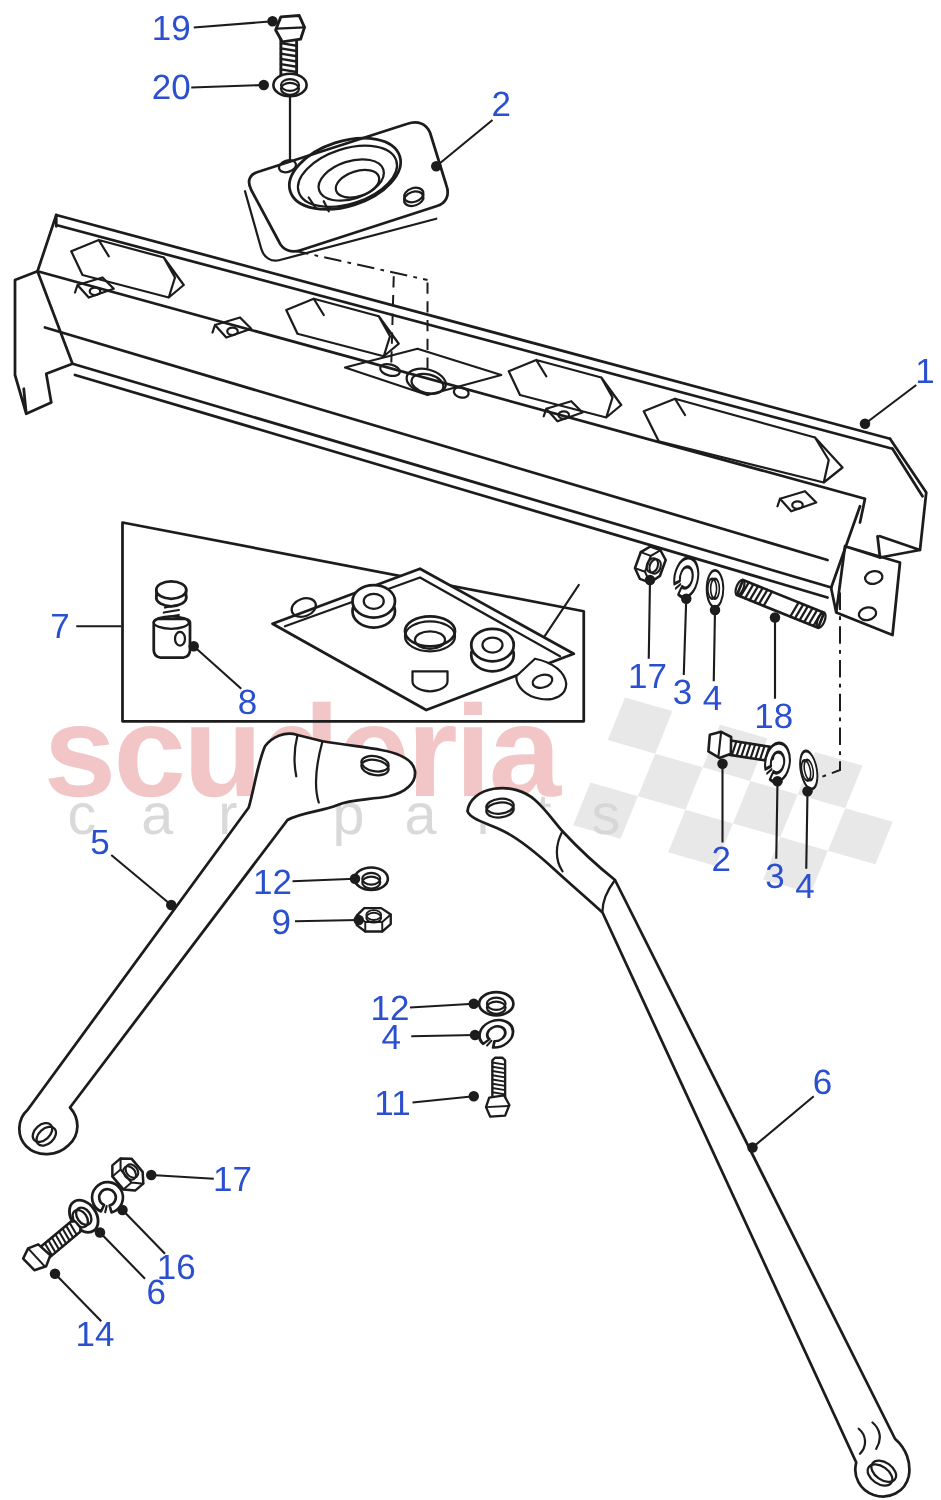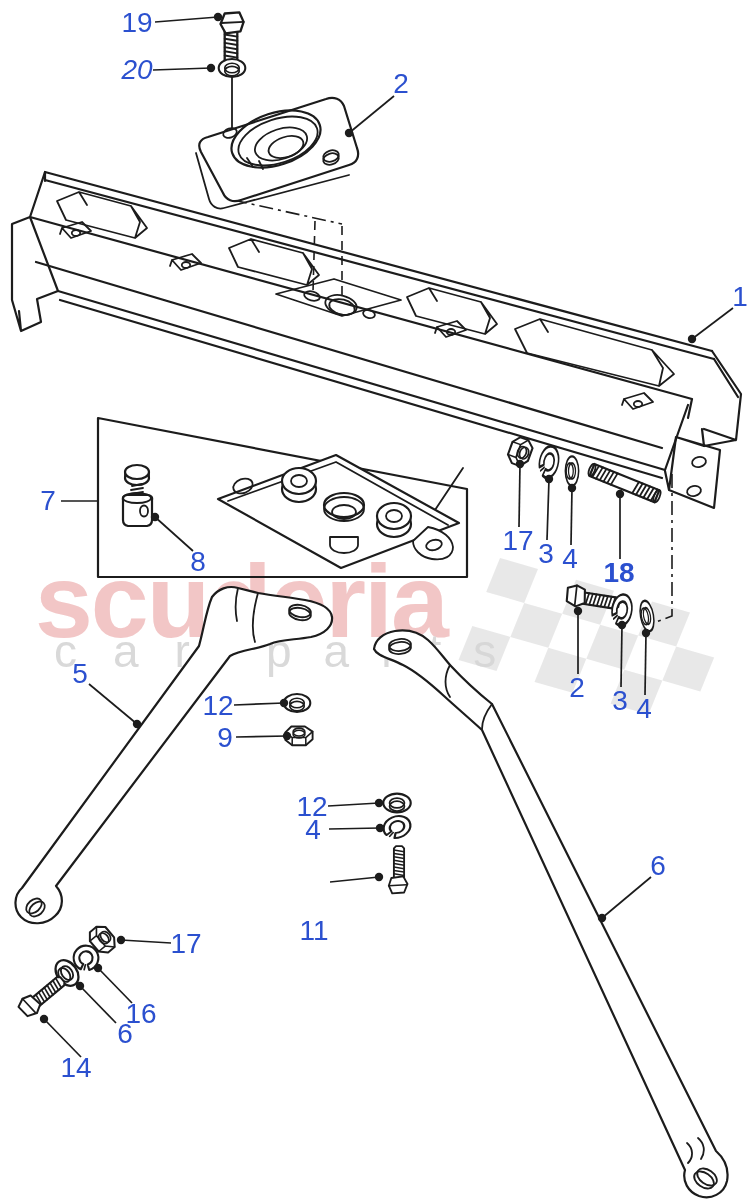--- a/index.html
+++ b/index.html
@@ -288,38 +288,38 @@
         <circle cx="98" cy="968" r="4.2" class="dot"></circle>
         <polyline points="116,1023 80,986" class="leader"></polyline>
         <circle cx="80" cy="986" r="4.2" class="dot"></circle>
         <polyline points="81,1057 44,1019" class="leader"></polyline>
         <circle cx="44" cy="1019" r="4.2" class="dot"></circle>
       </g>
 </svg>
 
 <div id="callout-layer">
       <span class="callout" style="left: 137px; top: 23px;">19</span>
-      <span class="callout" style="left: 137px; top: 70px; font-style: italic;">20</span>
+      <span class="callout" style="left: 137px; top: 70px;">20</span>
       <span class="callout" style="left: 401px; top: 84px;">2</span>
       <span class="callout" style="left: 740px; top: 297px;">1</span>
       <span class="callout" style="left: 48px; top: 501px;">7</span>
       <span class="callout" style="left: 198px; top: 562px;">8</span>
       <span class="callout" style="left: 518px; top: 541px;">17</span>
       <span class="callout" style="left: 546px; top: 554px;">3</span>
       <span class="callout" style="left: 570px; top: 559px;">4</span>
-      <span class="callout" style="left: 619px; top: 573px; font-weight: bold;">18</span>
+      <span class="callout" style="left: 619px; top: 573px;">18</span>
       <span class="callout" style="left: 577px; top: 688px;">2</span>
       <span class="callout" style="left: 620px; top: 701px;">3</span>
       <span class="callout" style="left: 644px; top: 709px;">4</span>
       <span class="callout" style="left: 80px; top: 674px;">5</span>
       <span class="callout" style="left: 218px; top: 706px;">12</span>
       <span class="callout" style="left: 225px; top: 738px;">9</span>
       <span class="callout" style="left: 312px; top: 807px;">12</span>
       <span class="callout" style="left: 313px; top: 830px;">4</span>
-      <span class="callout" style="left: 314px; top: 883px; margin-top: 48px;">11</span>
+      <span class="callout" style="left: 314px; top: 883px;">11</span>
       <span class="callout" style="left: 658px; top: 866px;">6</span>
       <span class="callout" style="left: 186px; top: 944px;">17</span>
       <span class="callout" style="left: 141px; top: 1014px;">16</span>
       <span class="callout" style="left: 125px; top: 1034px;">6</span>
       <span class="callout" style="left: 76px; top: 1068px;">14</span>
     </div>
 
 </div>
 
 </body></html>

